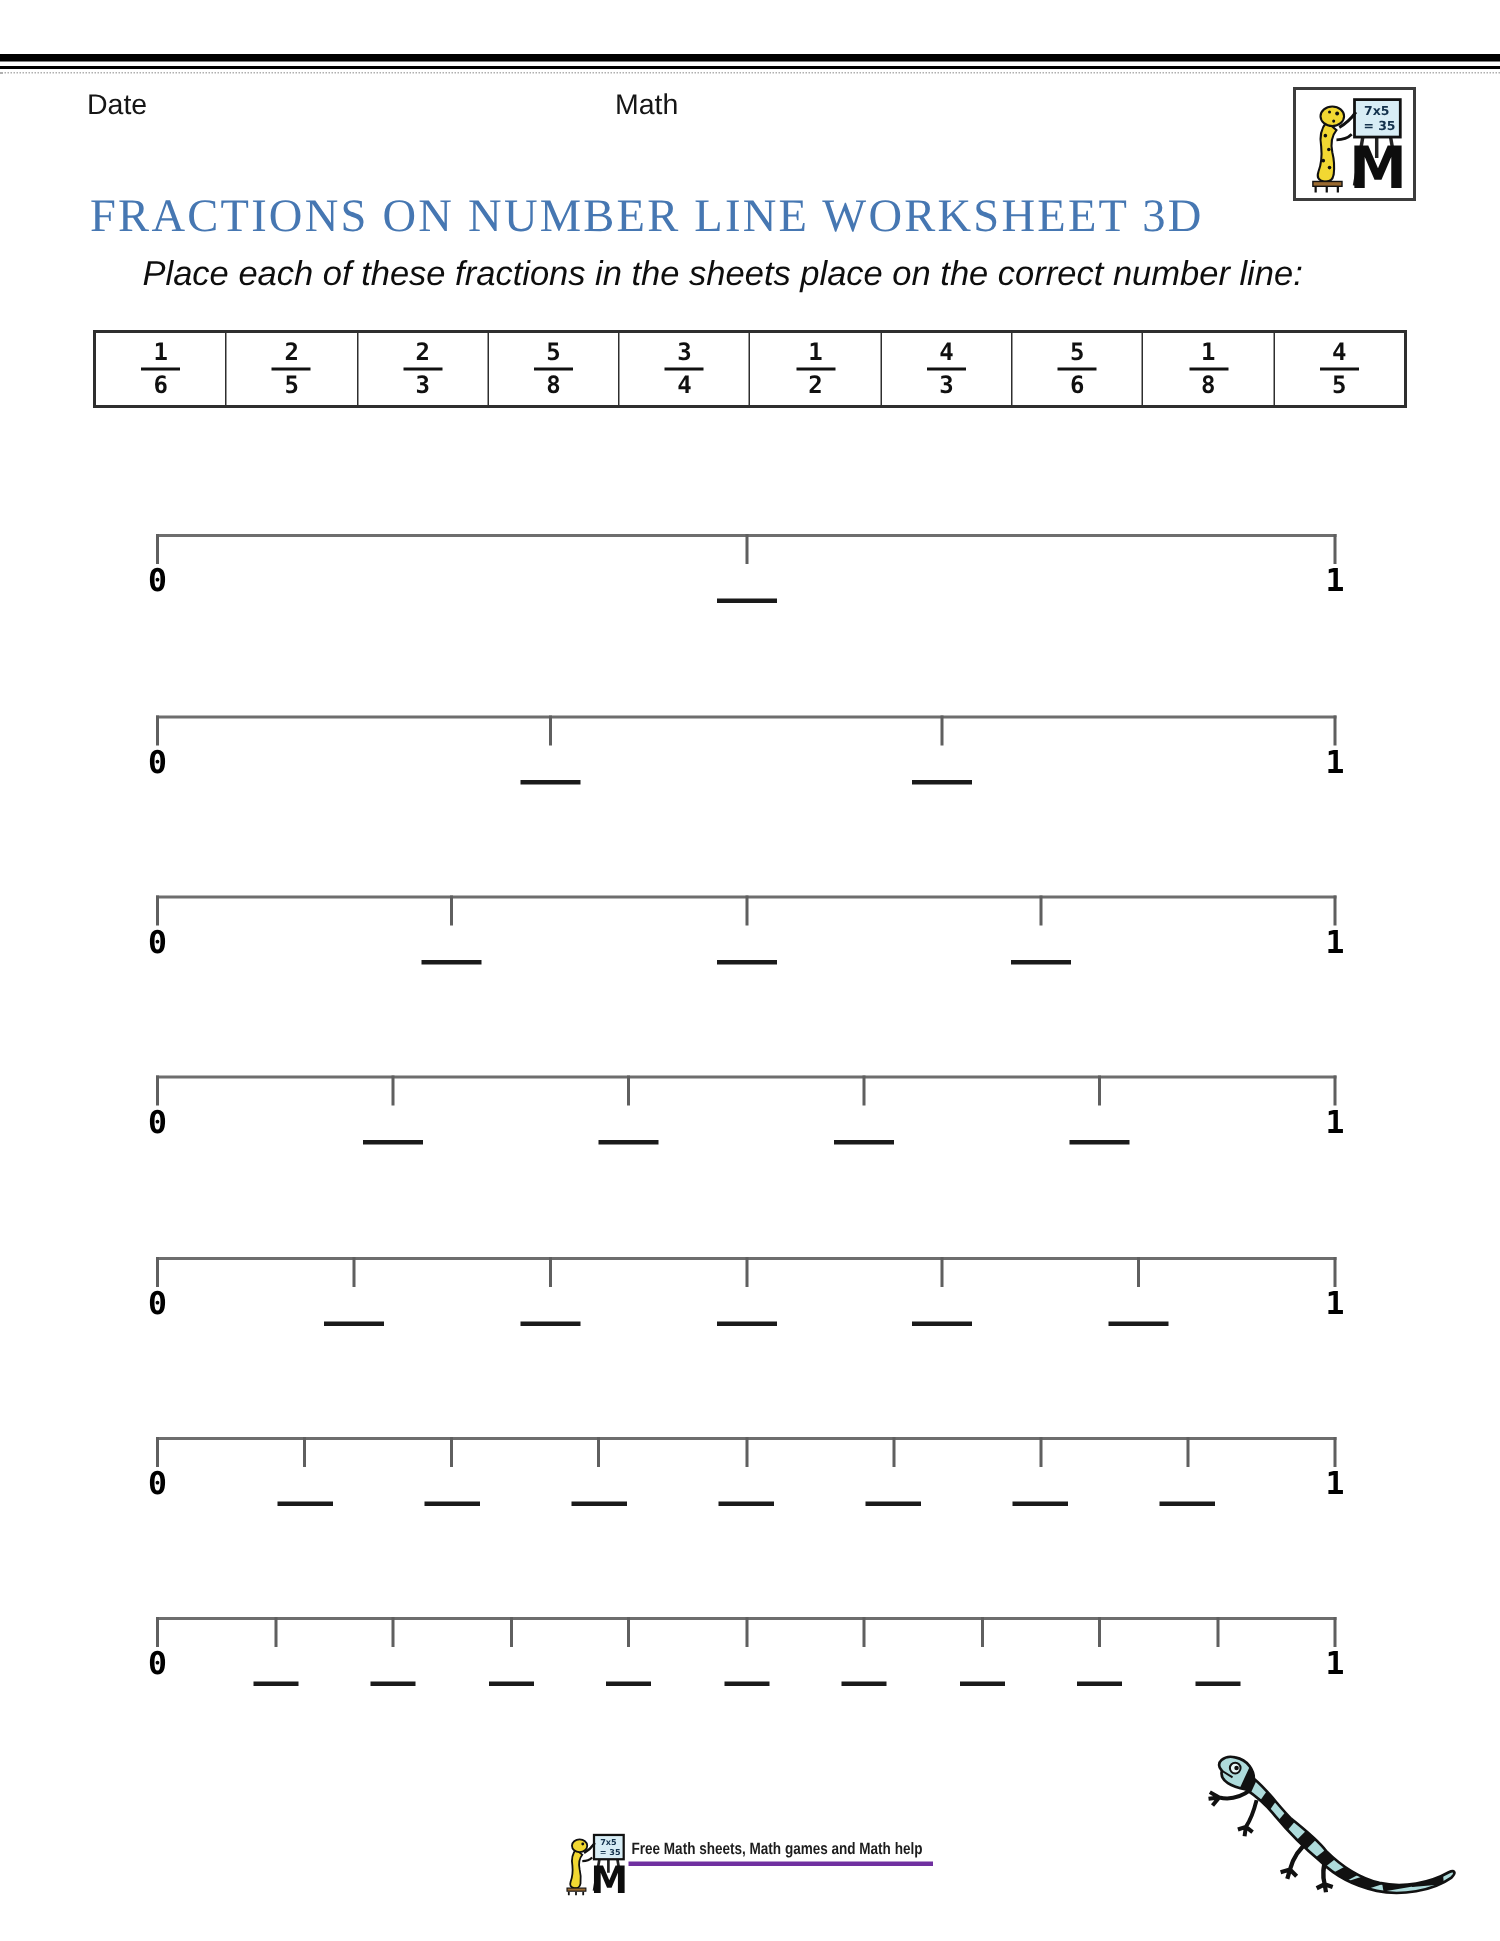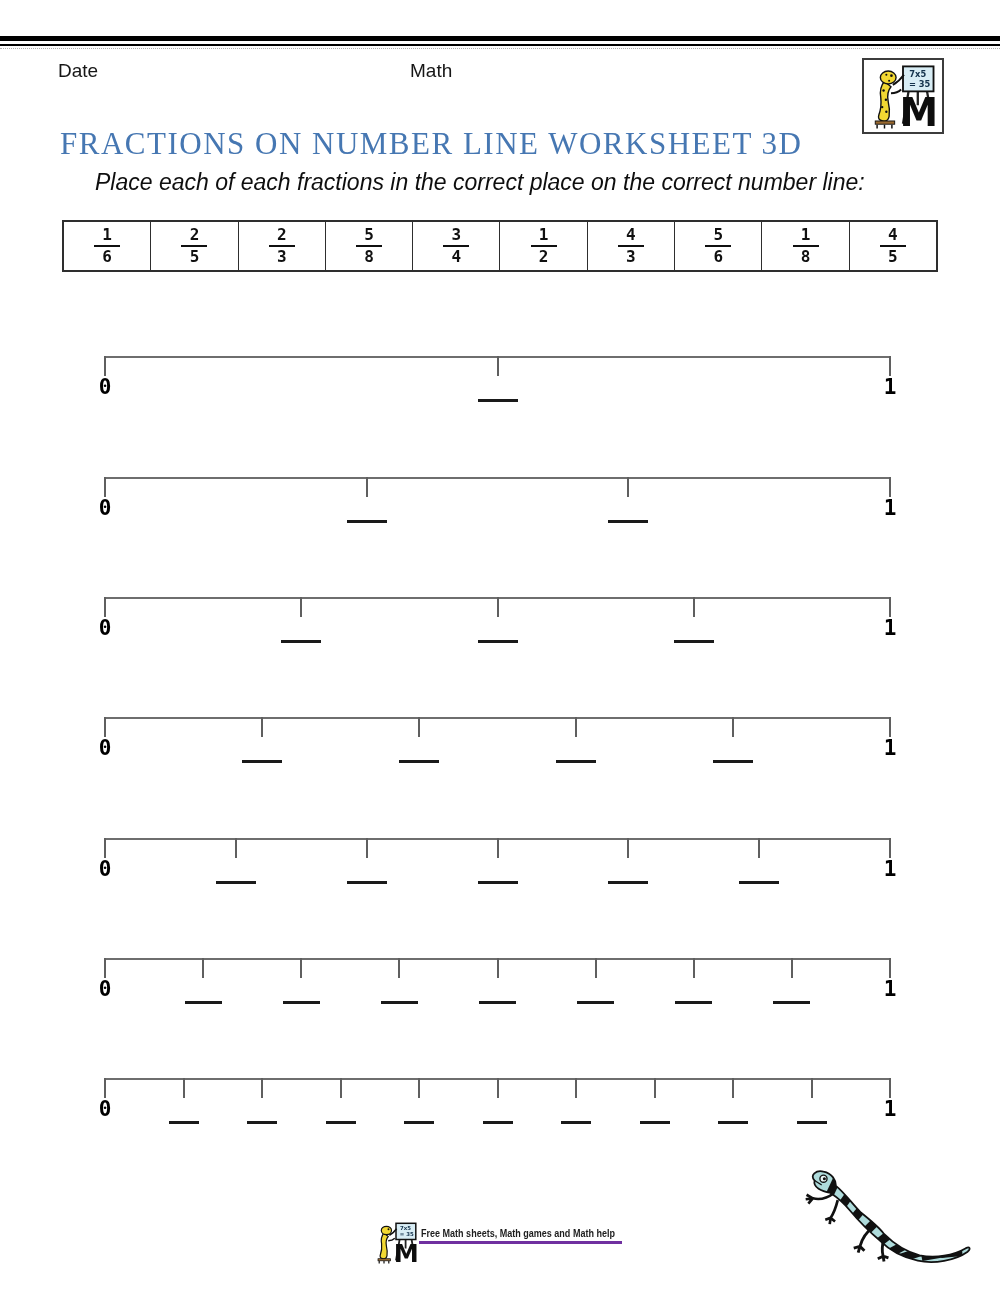--- a/index.html
+++ b/index.html
@@ -77,21 +77,21 @@
         <circle cx="22" cy="53" r="1.3" fill="#111"></circle>
       <circle cx="22" cy="13" r="1.1" fill="#111"></circle>
         <circle cx="25" cy="19.5" r="1.1" fill="#111"></circle>
       <rect x="10" y="63" width="21" height="3.5" fill="#9a6a30" stroke="#111" stroke-width="1"></rect>
       <path d="M12,67 L12,71 M20,67 L20,71 M28,67 L28,71" stroke="#111" stroke-width="1.6"></path>
     </svg>
   </div>
 
   <div class="page-title" style="color: rgb(70, 119, 178);">FRACTIONS ON NUMBER LINE WORKSHEET 3D</div>
 
-  <div class="instruction">Place each of each fractions in the correct place on the correct number line:</div>
+  <div class="instruction">Place each of these fractions in the sheets place on the correct number line:</div>
 
   <div class="fraction-table">
       <div class="fcell">
         <div class="fnum">1</div>
         <div class="fbar"></div>
         <div class="fden">6</div>
       </div>
       <div class="fcell">
         <div class="fnum">2</div>
         <div class="fbar"></div>

